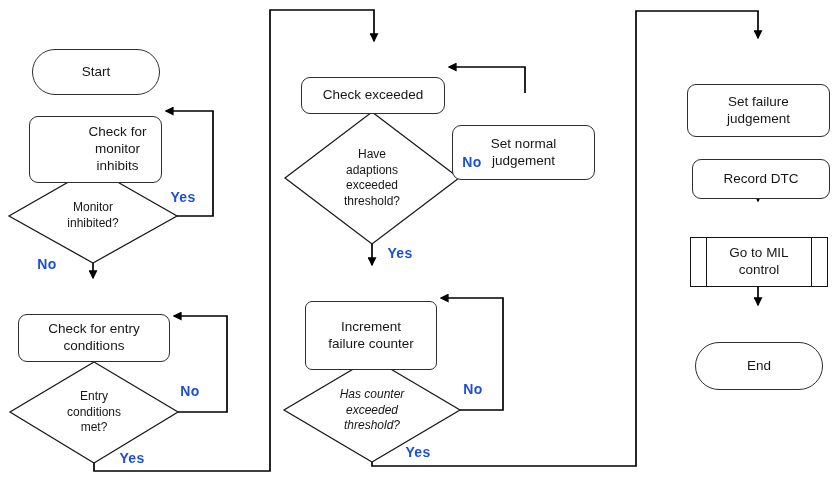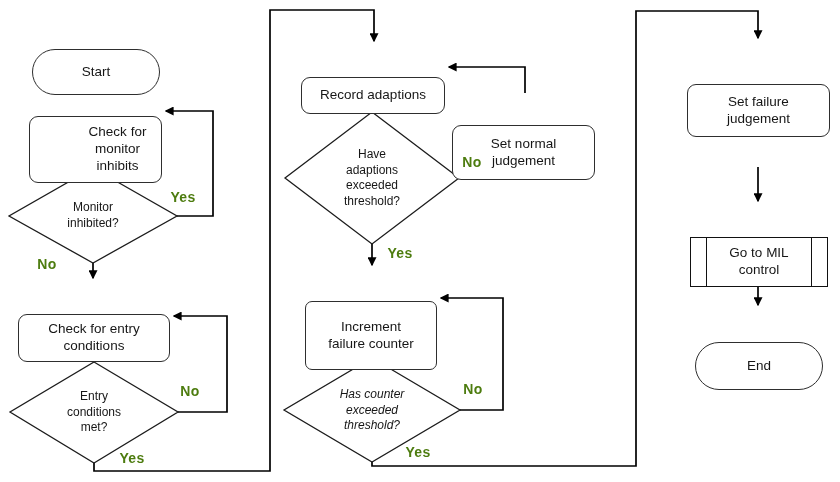--- a/index.html
+++ b/index.html
@@ -52,21 +52,21 @@
     font-size: 12px;
     line-height: 1.3;
     color: #161616;
     z-index: 3;
   }
   .edge-label {
     position: absolute;
     transform: translate(-50%, -50%);
     font-size: 14px;
     font-weight: bold;
-    color: #4d7c0f;
+    color: #1d4ed8;
     z-index: 3;
     letter-spacing: 0.3px;
   }
 </style>
 </head>
 <body>
 
 <div class="canvas">
 
   <svg class="wires" viewBox="0 0 840 482">
@@ -110,38 +110,41 @@
     <span class="node-text">Check for
 monitor inhibits</span>
   </div>
 
   <div class="node process" style="left:18px; top:282px; width:152px; height:48px;">
     <span class="node-text">Check for entry
 conditions</span>
   </div>
 
   <div class="node process" style="left:301px; top:45px; width:144px; height:37px;">
-    <span class="node-text">Record adaptions</span>
+    <span class="node-text">Check exceeded</span>
   </div>
 
   <div class="node process" style="left:452px; top:93px; width:143px; height:55px;">
     <span class="node-text">Set normal
 judgement</span>
   </div>
 
   <div class="node process" style="left:305px; top:269px; width:132px; height:69px; border-radius:7px;">
     <span class="node-text">Increment
 failure counter</span>
   </div>
 
   <div class="node process" style="left:687px; top:52px; width:143px; height:53px;">
     <span class="node-text">Set failure
 judgement</span>
   </div>
 
+  <div class="node process" style="left:692px; top:127px; width:138px; height:40px;">
+    <span class="node-text">Record DTC</span>
+  </div>
 
   <div class="node predefined" style="left:690px; top:205px; width:138px; height:50px;">
     <span class="predef-bar" style="left:15px;"></span>
     <span class="predef-bar" style="right:15px;"></span>
     <span class="node-text">Go to MIL
 control</span>
   </div>
 
   <div class="node terminator" style="left:695px; top:310px; width:128px; height:48px;">
     <span class="node-text">End</span>

